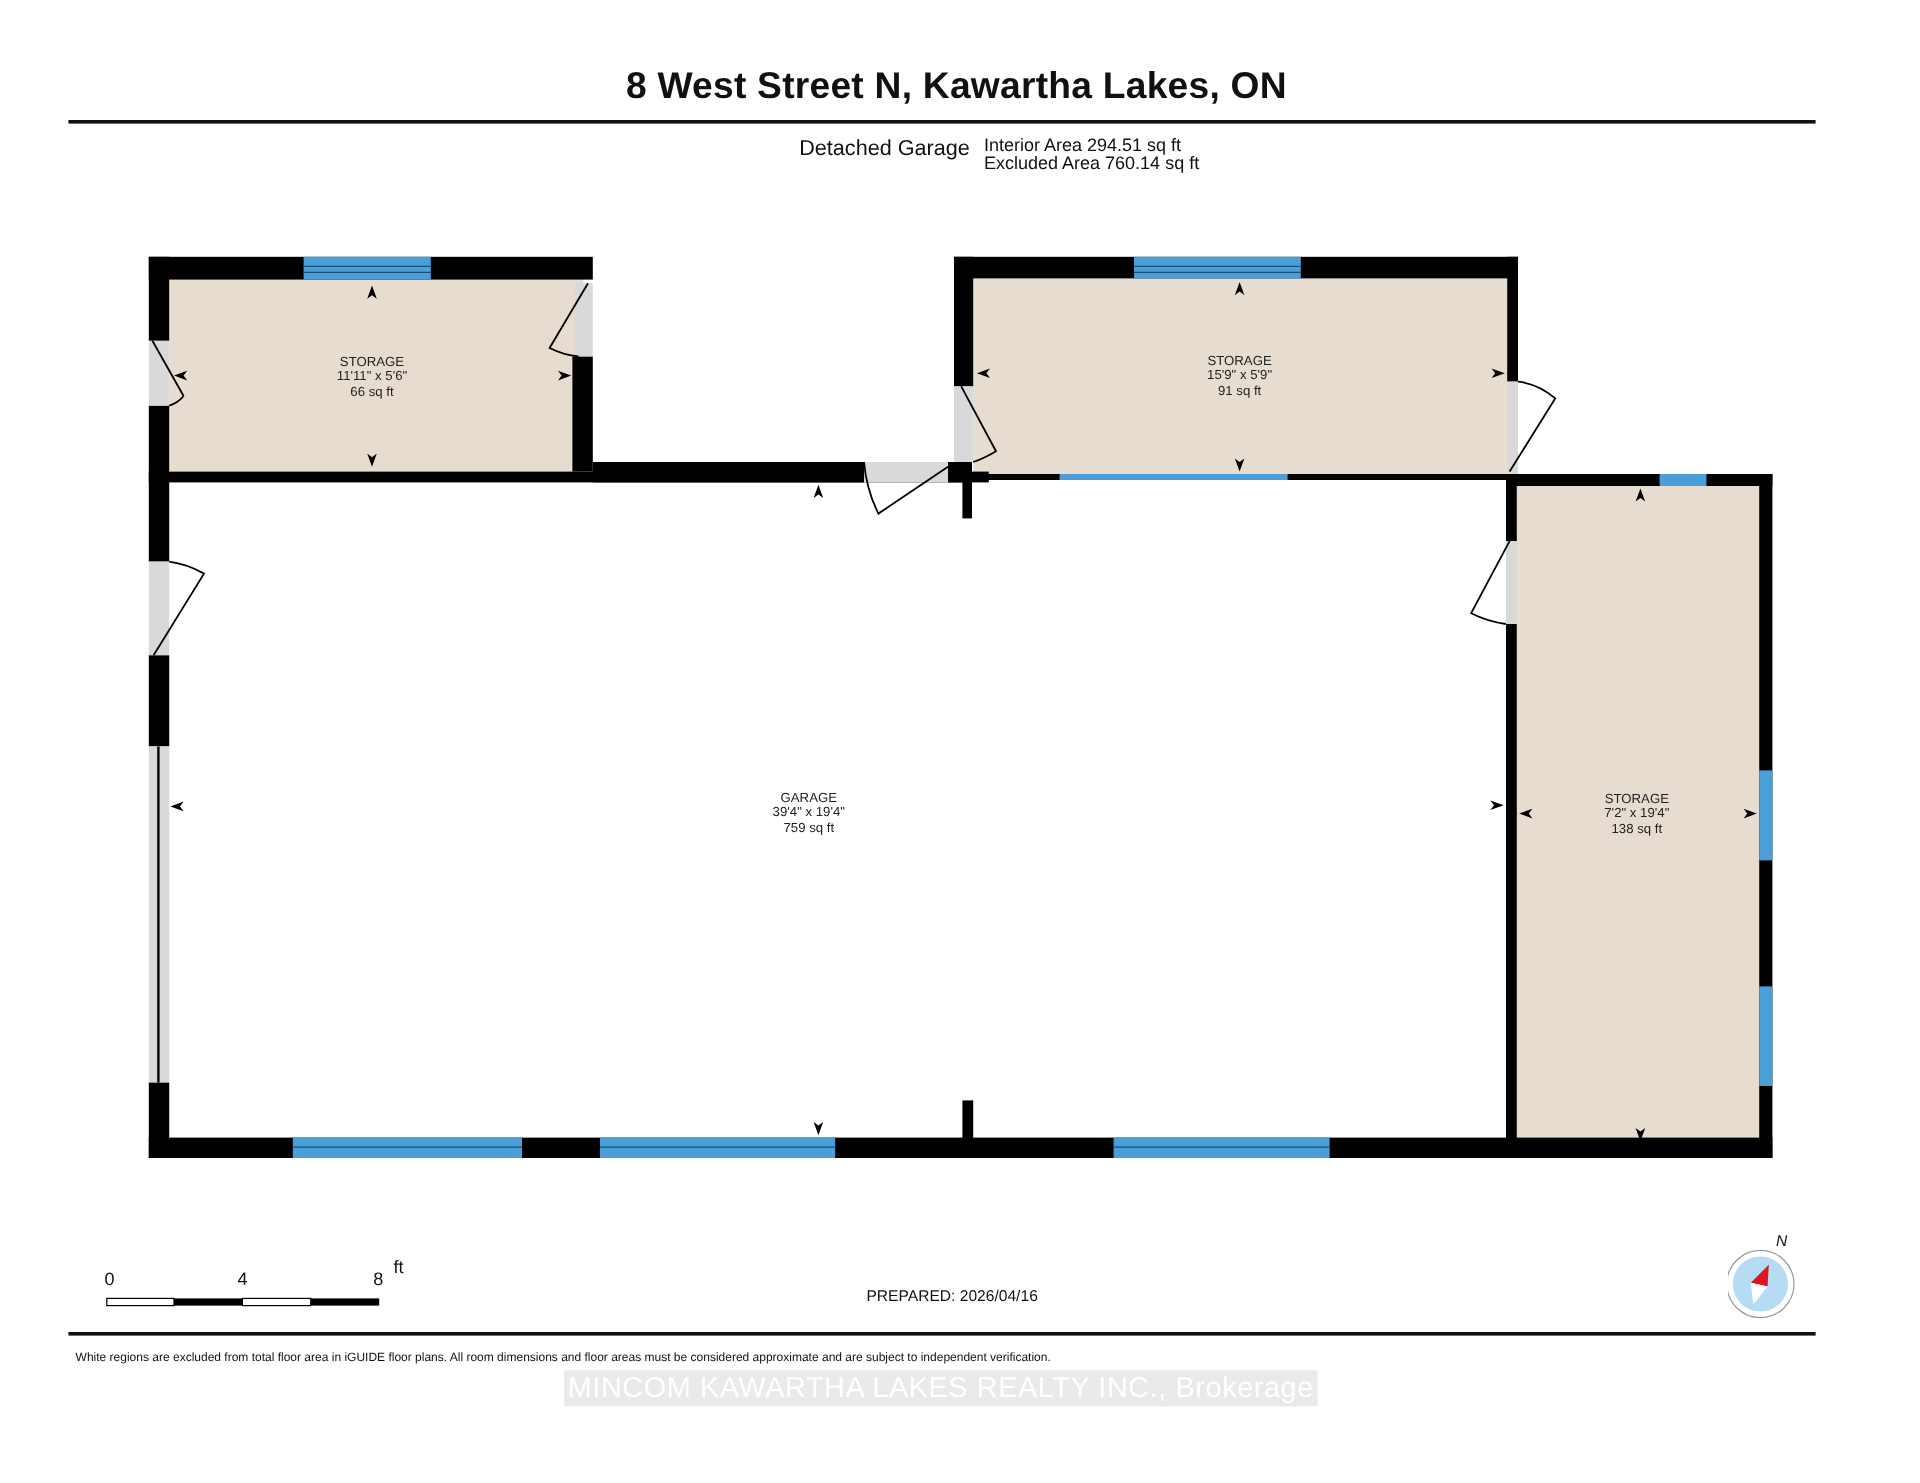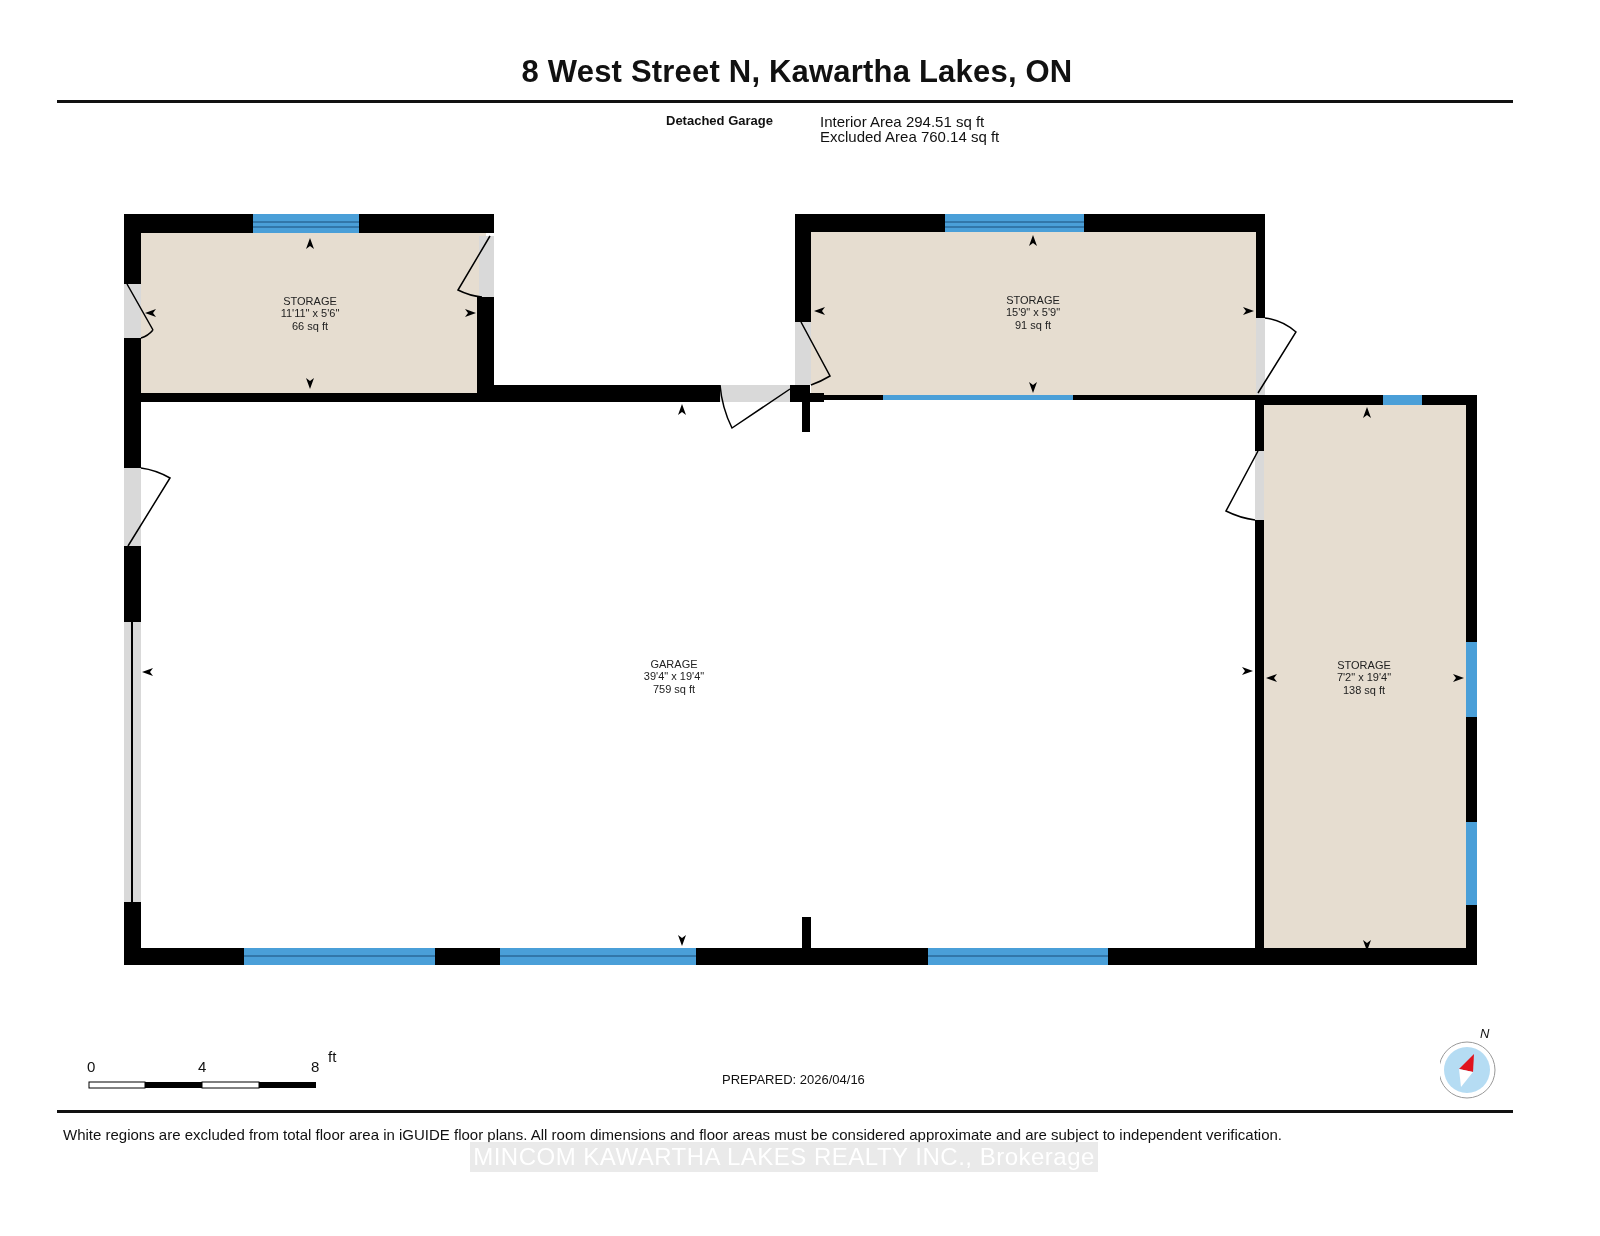--- a/index.html
+++ b/index.html
@@ -1,25 +1,25 @@
 <!DOCTYPE html>
 <html><head>
 <meta charset="utf-8">
 <style>
   html, body { margin:0; padding:0; background:#ffffff; }
   body { width:1600px; height:1236px; position:relative; overflow:hidden; font-family:"Liberation Sans", sans-serif; color:#111; }
   .title { position:absolute; left:0; width:1570px; top:54px; text-align:center; font-size:31px; font-weight:bold; letter-spacing:0.2px;margin-left:12px; }
   .rule { position:absolute; background:#111; }
-  .area-label { position:absolute; font-size:13px; font-weight:bold; }
+  .area-label { position:absolute; font-size:18px; font-weight:normal; }
   .area-val { position:absolute; font-size:15px;text-align:right; }
   svg.plan { position:absolute; left:0; top:0; }
   .room-text { font-family:"Liberation Sans", sans-serif; font-size:11px; fill:#222; text-anchor:middle; }
   .scale-num { position:absolute; font-size:15px; }
   .prepared { position:absolute; left:722px; top:1072px; font-size:13px;text-align:right; }
-  .disclaimer { position:absolute; left:63px; top:1126px; font-size:15px; }
+  .disclaimer { position:absolute; left:63px; top:1126px; font-size:10px; }
   .brokerage { position:absolute; left:470px; top:1142px; width:628px; height:30px; background:#e8e8e8; color:#fff; font-size:24px; line-height:30px; text-align:center; letter-spacing:0.5px; opacity:0.9; }
   .compass { position:absolute; left:1440px; top:1040px; }
 </style>
 </head>
 <body>
 
 <div class="title">8 West Street N, Kawartha Lakes, ON</div>
 <div class="rule" style="left:57px; top:100px; width:1456px; height:3px;"></div>
 
 <div class="area-label" style="left:666px; top:113px;">Detached Garage</div>

